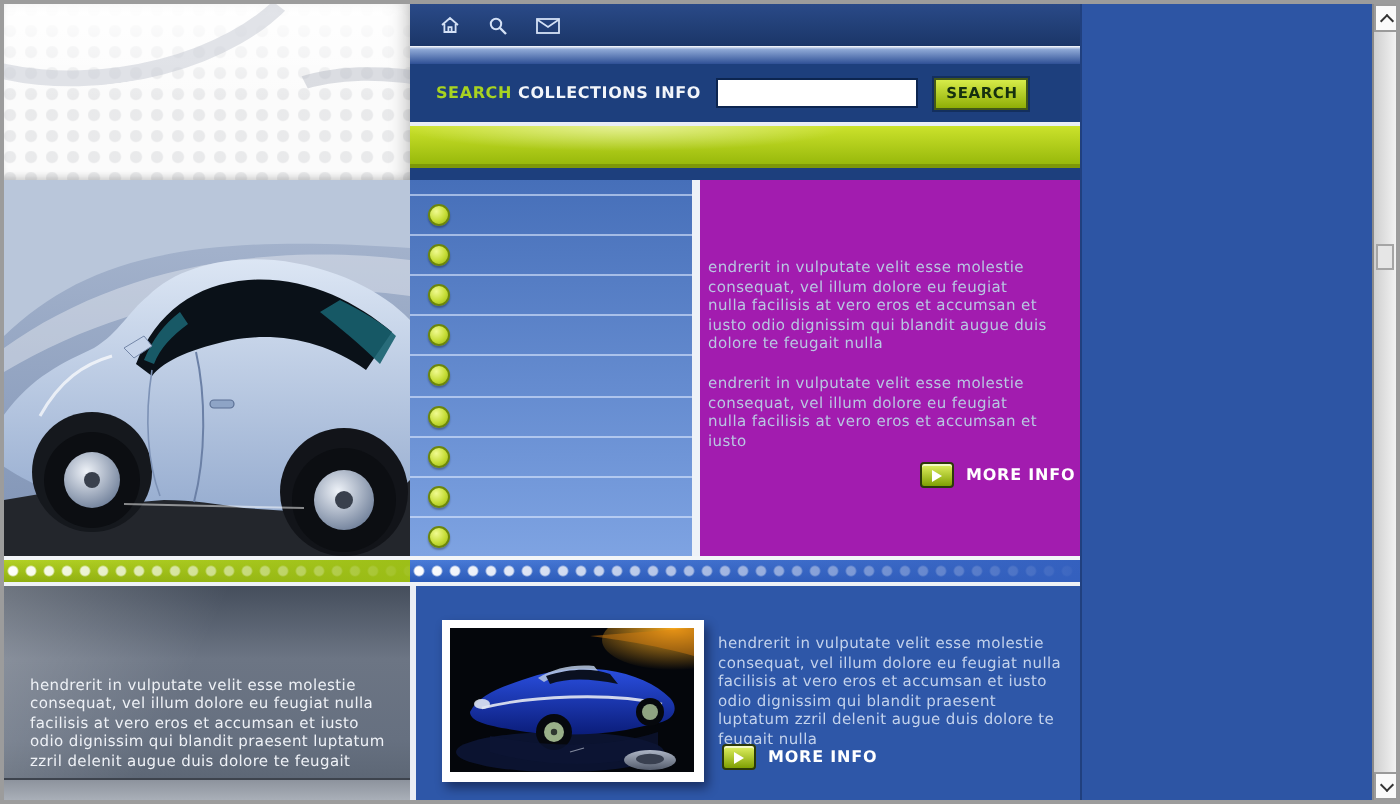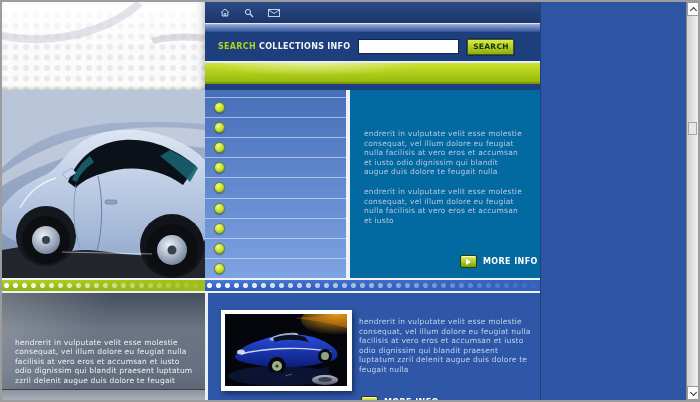--- a/index.html
+++ b/index.html
@@ -79,25 +79,25 @@
   .list-panel { position:absolute; left:203px; top:88px; width:145px; height:188px;
     background:linear-gradient(180deg,#466fb9,#7ea3e2);
     border-right:4px solid #eef2f8; display:flex; flex-direction:column; padding-top:7px; }
   .list-row { flex:1; display:flex; align-items:center;
     border-top:1px solid rgba(222,234,255,.6); cursor:pointer; }
   .bullet { width:11px; height:11px; border-radius:50%; margin-left:9px;
     background:radial-gradient(circle at 35% 30%, #f0fa90, #c6dd37 55%, #9ab515);
     border:1px solid #6c860b; box-shadow:0 1px 1px rgba(0,0,0,.3); }
 
   .content-panel { position:absolute; left:348px; top:88px; width:190px; height:188px;
-    background:#0369a1; padding:39px 16px 0 14px; }
+    background:#a21caf; padding:39px 16px 0 4px; }
   .content-panel p { font-size:7.5px; line-height:9.6px; color:#b9c7e2; letter-spacing:.2px; }
   .content-panel p + p { margin-top:10px; }
 
-  .moreinfo { display:flex; align-items:center; gap:6px; cursor:pointer;margin-top:24px; }
+  .moreinfo { display:flex; align-items:center; gap:6px; cursor:pointer; }
   .content-panel .moreinfo { position:absolute; left:110px; top:141px; }
   .mi-icon { position:relative; width:17px; height:13px; border-radius:2px;
     background:linear-gradient(#e2f263,#7fa003); border:1px solid #2c3a0a;
     box-shadow:inset 0 1px 0 rgba(255,255,255,.65); }
   .mi-icon::after { content:""; position:absolute; left:5px; top:3px;
     border-left:5px solid #ffffff; border-top:3px solid transparent; border-bottom:3px solid transparent; }
   .mi-label { font-size:8px; font-weight:bold; color:#ffffff; letter-spacing:.4px; }
 
   
   .bottom-feature { position:absolute; left:203px; top:291px; width:335px; height:107px;

